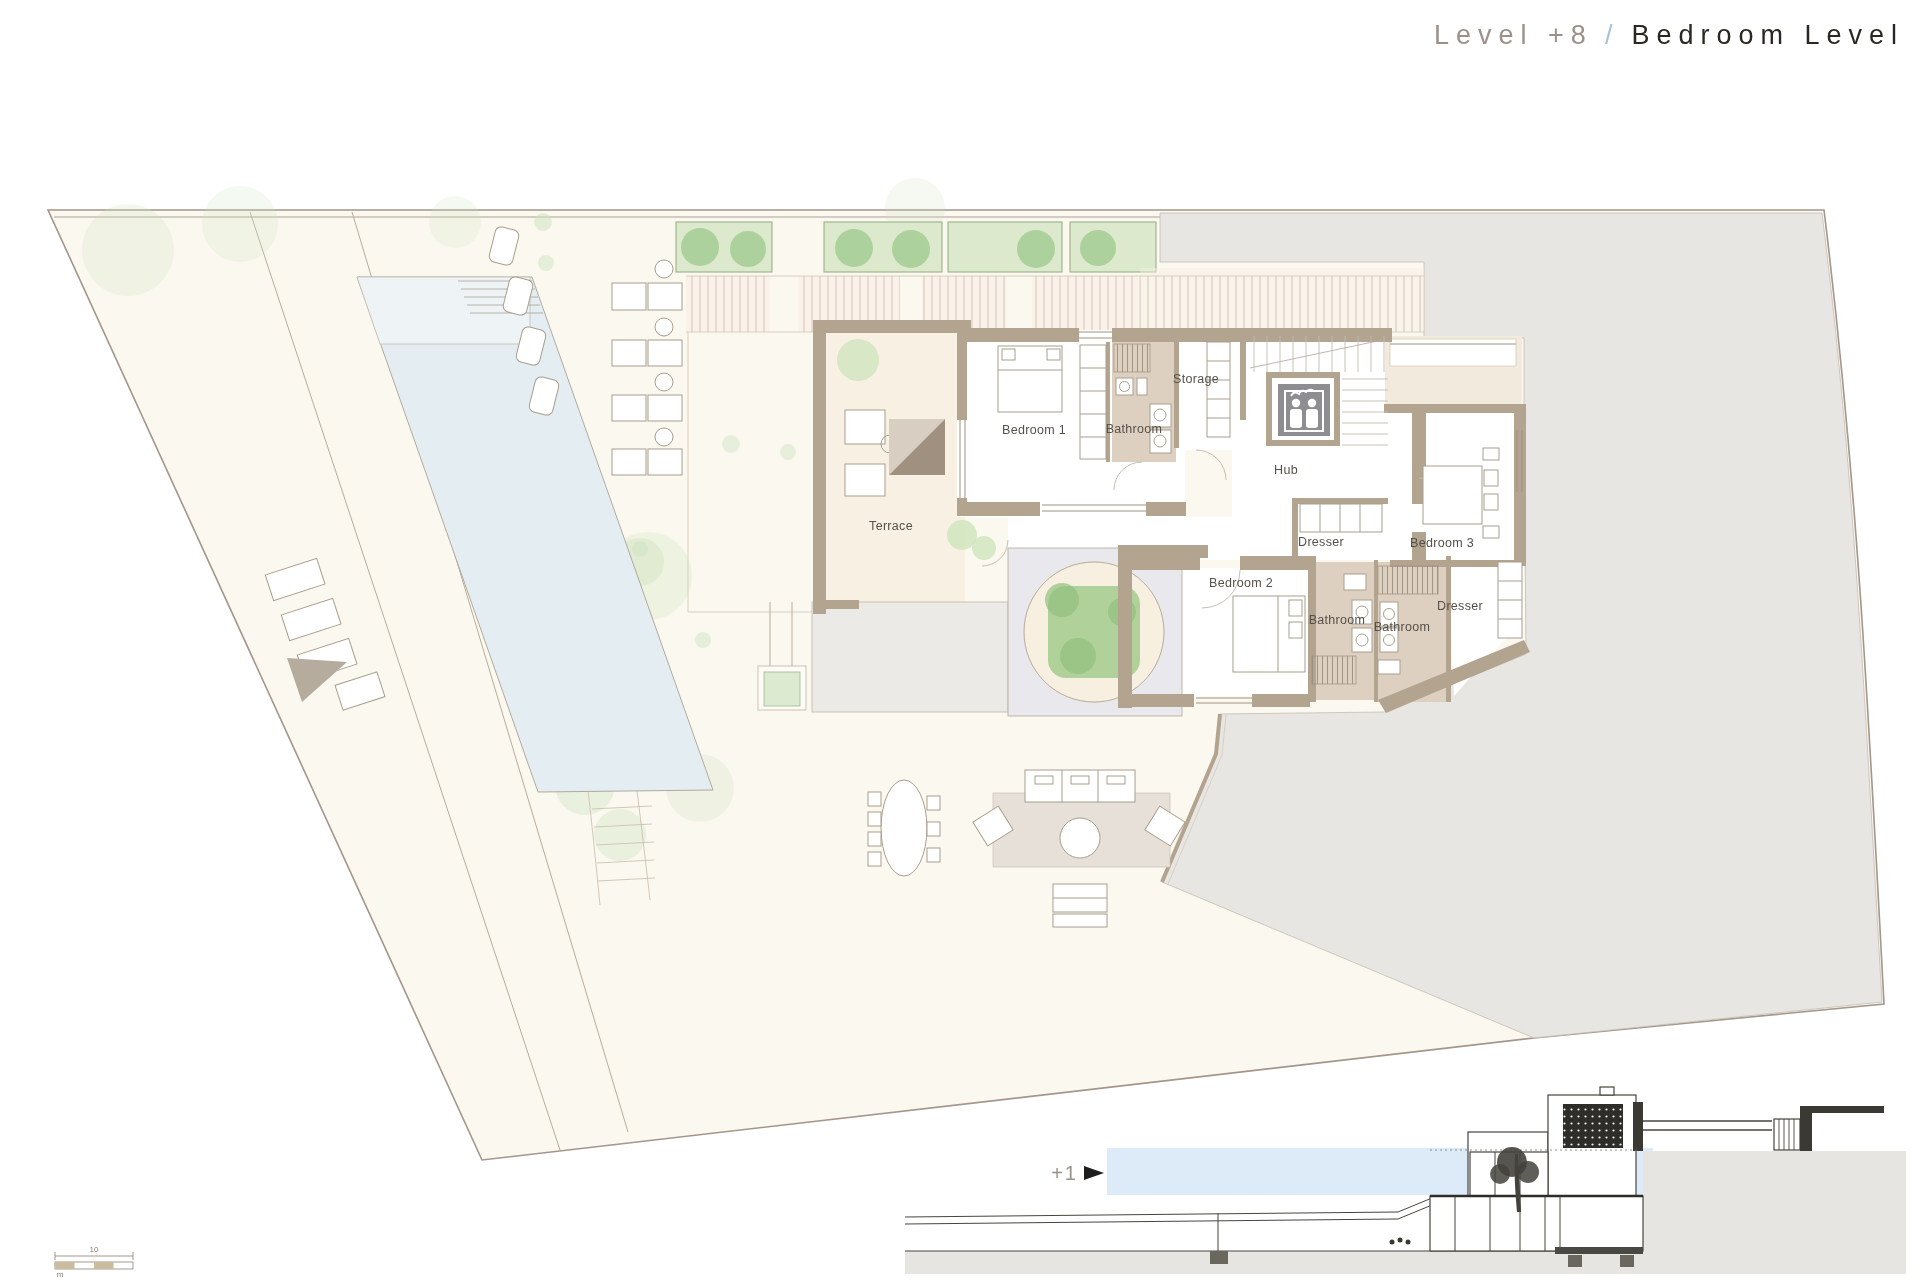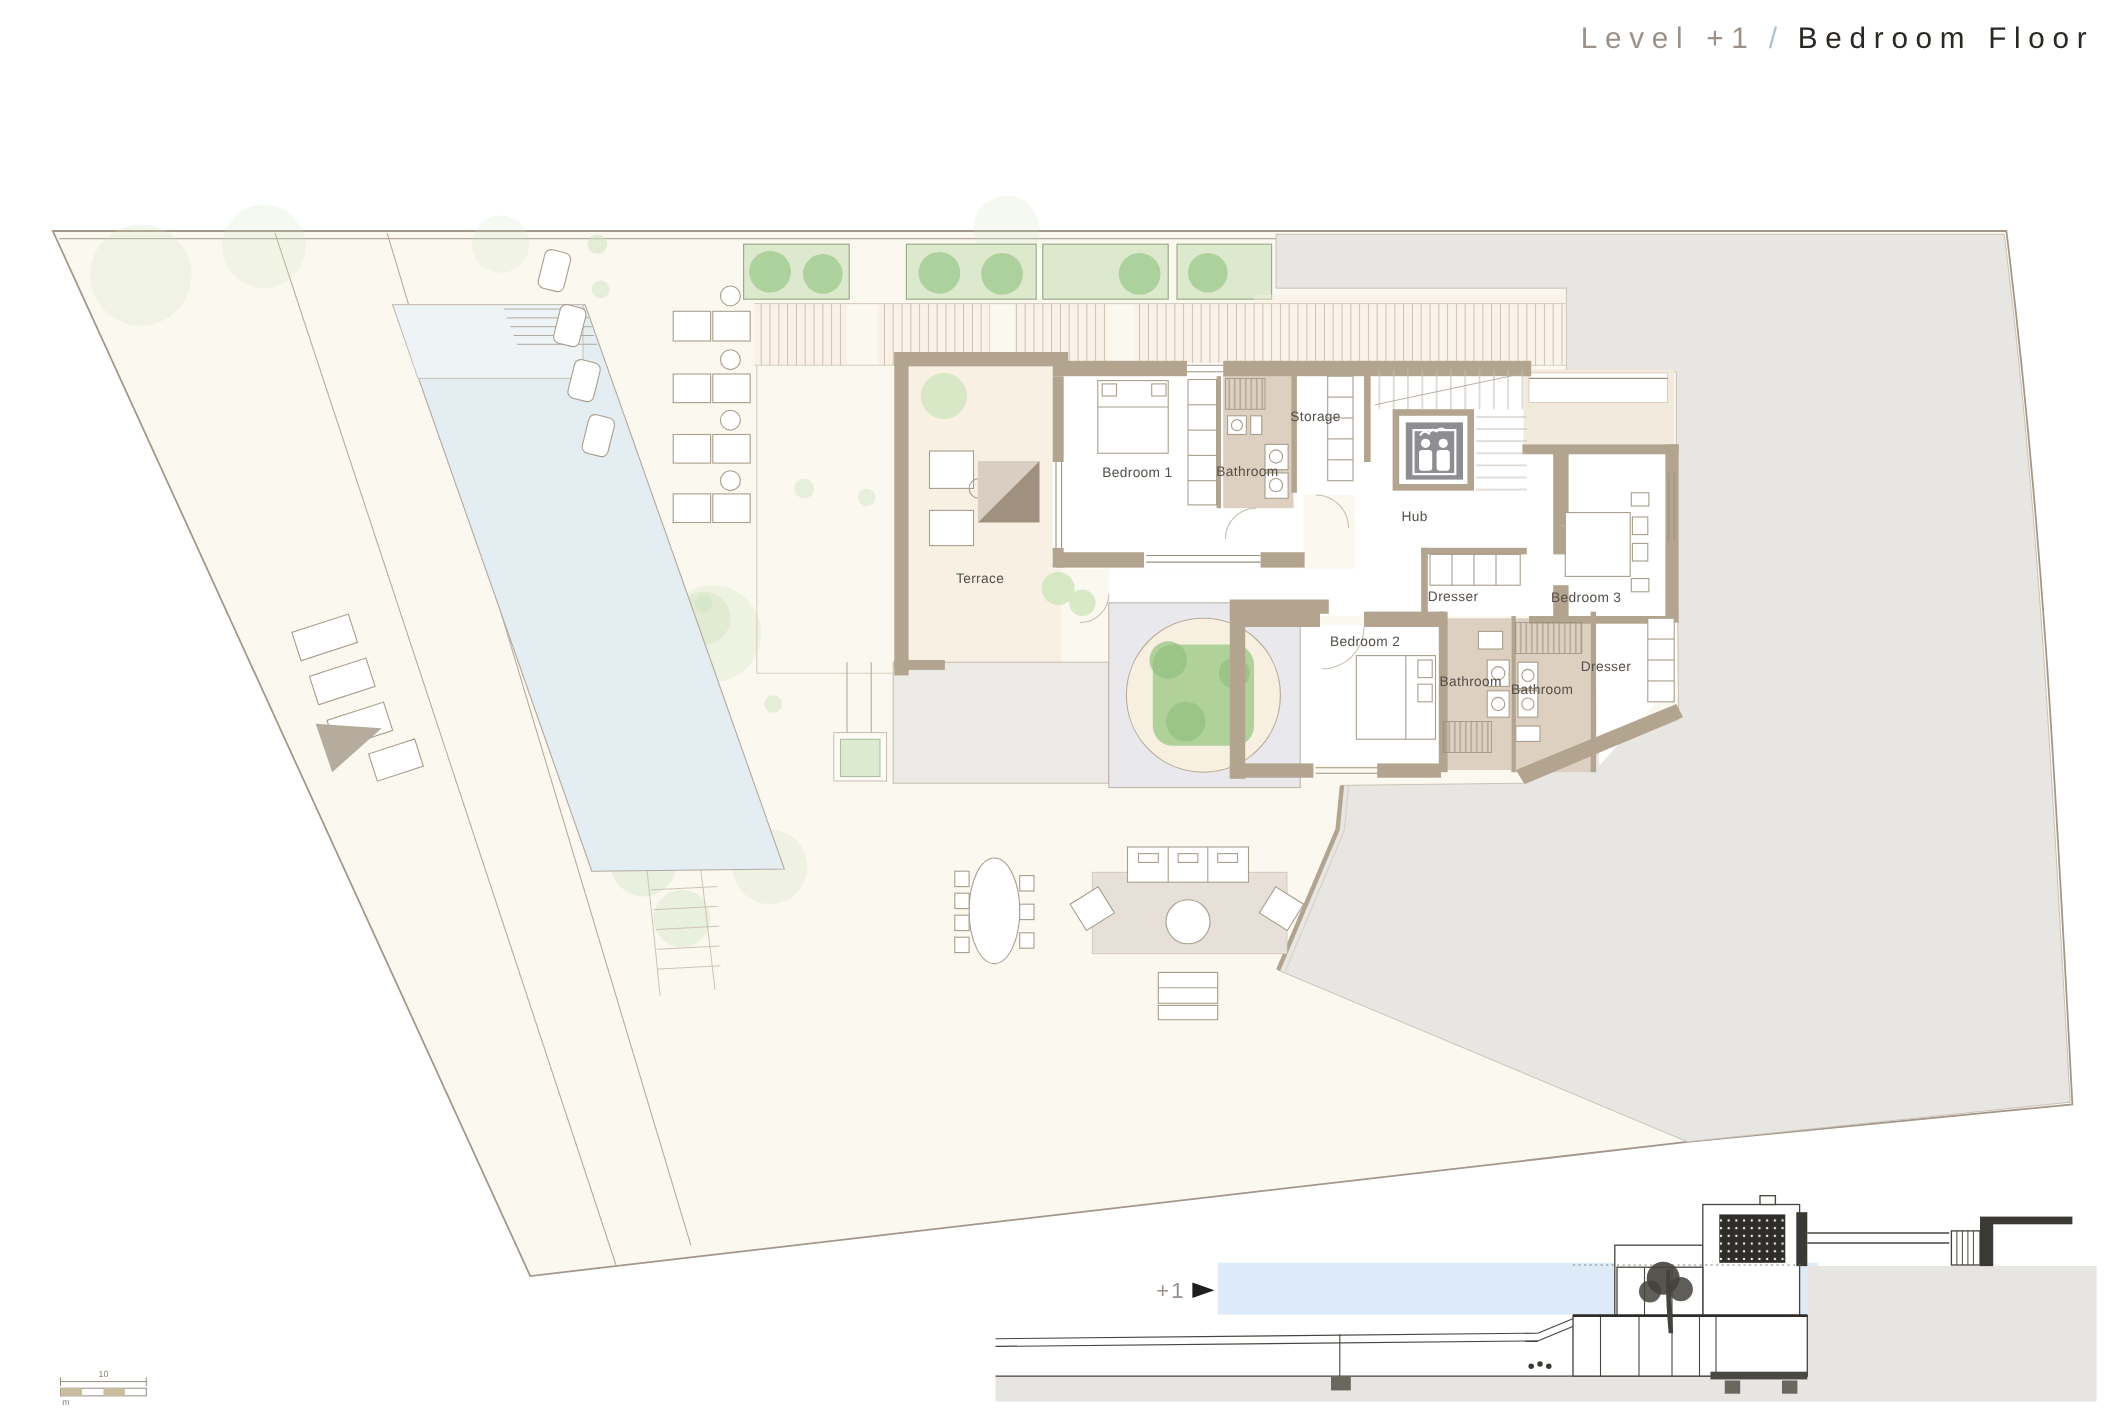--- a/index.html
+++ b/index.html
@@ -484,15 +484,15 @@
     <line x1="133" y1="1252" x2="133" y2="1260" stroke="#8a7f72" stroke-width="0.8"></line>
     <text x="94" y="1252" class="tiny">10</text>
     <rect x="55" y="1262" width="78" height="7" fill="#fff" stroke="#8a7f72" stroke-width="0.8"></rect>
     <rect x="55" y="1262" width="19.5" height="7" fill="#c9bc9f"></rect>
     <rect x="94" y="1262" width="19.5" height="7" fill="#c9bc9f"></rect>
     <text x="60" y="1277" class="tiny">m</text>
   </g>
 </svg>
 
   <div id="title">
-    <span class="lev">Level +1</span><span class="sep">/</span><span class="nam">Bedroom Floor</span>
+    <span class="lev">Level +8</span><span class="sep">/</span><span class="nam">Bedroom Level</span>
   </div>
 </div>
 
 </body></html>

